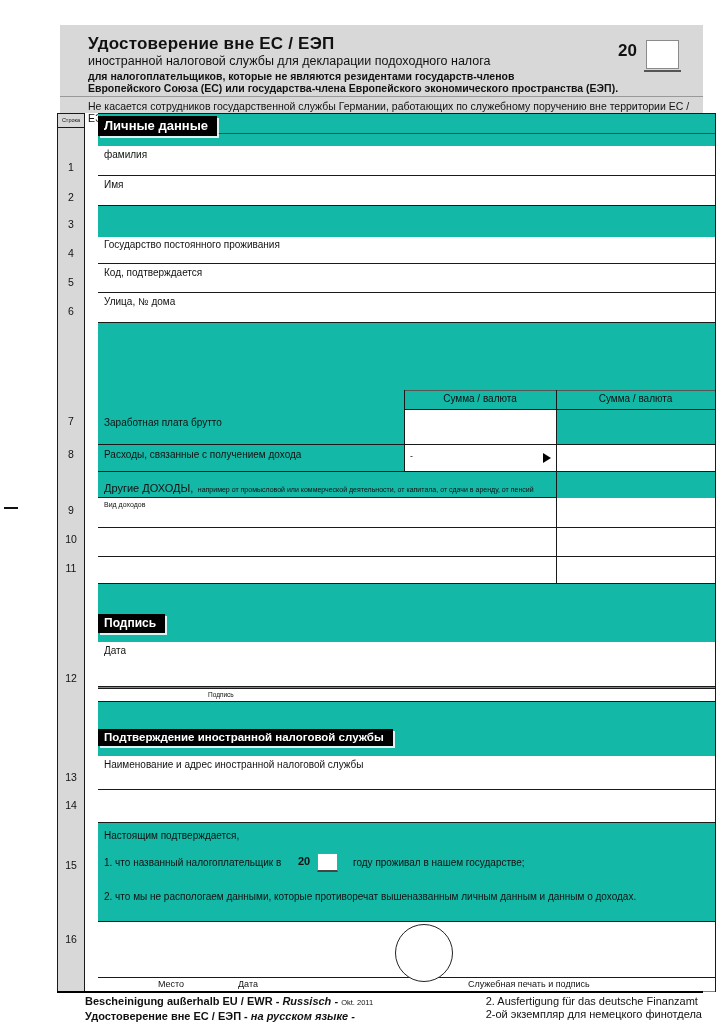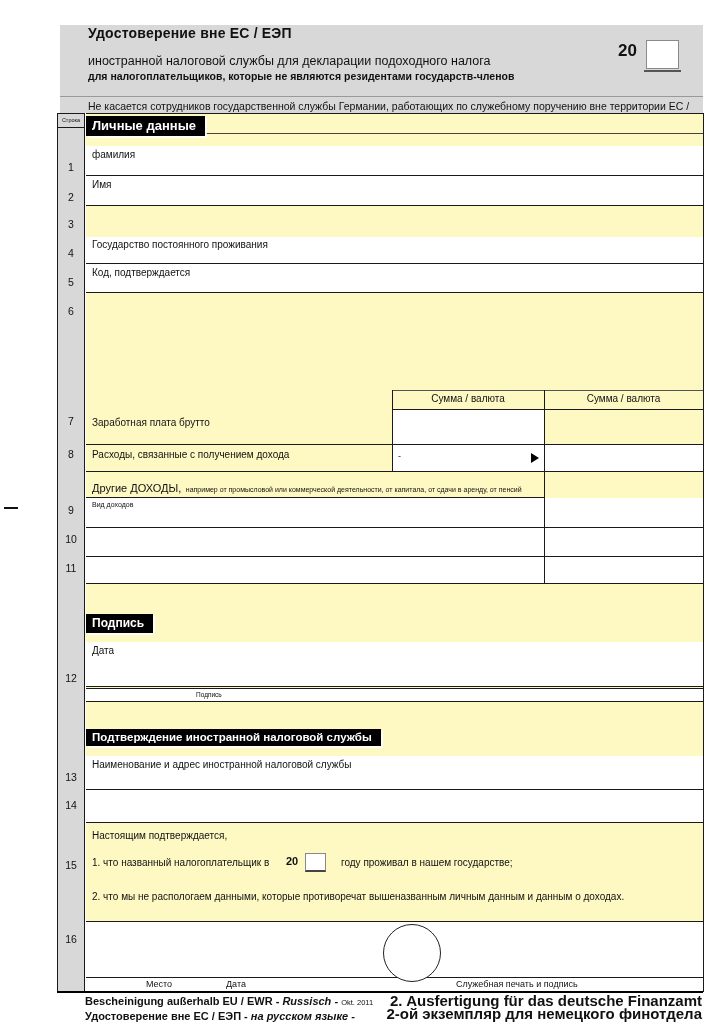--- a/index.html
+++ b/index.html
@@ -1,36 +1,36 @@
 <!DOCTYPE html>
 <html><head>
 <meta charset="utf-8">
 <style>
   html,body{margin:0;padding:0;background:#fff;}
   .page{position:relative;width:724px;height:1024px;background:#fff;overflow:hidden;
         font-family:"Liberation Sans",sans-serif;color:#111;}
   .abs{position:absolute;}
   
   .hpanel{position:absolute;left:60px;top:25px;width:643px;height:88px;background:#d8d8d8;}
-  .htitle{position:absolute;left:28px;top:0;font-size:14px;font-weight:bold;letter-spacing:.2px;}
+  .htitle{position:absolute;left:28px;top:9px;font-size:17px;font-weight:bold;letter-spacing:.2px;}
   .hsub{position:absolute;left:28px;top:29px;font-size:12.5px;font-weight:normal;}
   .hl3{position:absolute;left:28px;top:45px;font-size:10.5px;font-weight:bold;}
   .hl4{position:absolute;left:28px;top:57px;font-size:10.5px;font-weight:bold;}
   .hsep{position:absolute;left:0;top:71px;width:643px;height:1px;background:#999;}
   .hnote{position:absolute;left:28px;top:75px;font-size:10.5px;}
   .yearlbl{position:absolute;left:558px;top:16px;font-size:17px;font-weight:bold;}
   .yearbox{position:absolute;left:586px;top:15px;width:31px;height:27px;background:#fff;border:1px solid #8a8a8a;}
   .yearline{position:absolute;left:584px;top:45px;width:37px;height:2px;background:#555;}
   
   .leftcol{position:absolute;left:57px;top:113px;width:26px;height:878px;background:#d8d8d8;
            border-left:1px solid #1a1a1a;border-right:1px solid #1a1a1a;border-top:1px solid #1a1a1a;}
   .stroka{position:absolute;left:0;top:0;width:100%;height:13px;border-bottom:1px solid #1a1a1a;
           font-size:5.5px;text-align:center;line-height:13px;}
   .num{position:absolute;width:100%;text-align:center;font-size:10.5px;}
-  .main{position:absolute;left:86px;top:113px;width:617px;height:878px;background:#fef9c3;
+  .main{position:absolute;left:98px;top:113px;width:617px;height:878px;background:#14b8a6;
         border-right:1px solid #1a1a1a;border-top:1px solid #1a1a1a;}
   .bar{position:absolute;background:#000;color:#fff;font-weight:bold;white-space:nowrap;
        padding:2px 9px 3px 6px;z-index:3;box-shadow:2px 2px 0 rgba(255,255,255,.85);}
   .row{position:absolute;left:0;width:617px;background:#fff;border-bottom:1px solid #1a1a1a;box-sizing:border-box;}
   .lbl{position:absolute;font-size:10px;white-space:nowrap;}
   .hline{position:absolute;background:#1a1a1a;height:1px;z-index:2;}
   .vline{position:absolute;background:#1a1a1a;width:1px;z-index:2;}
   .cell-gray{position:absolute;top:0;height:100%;background:#d8d8d8;box-sizing:border-box;}
   .tick-t{position:absolute;top:0;width:1px;height:22px;background:#1a1a1a;}
   .tick-b{position:absolute;bottom:0;width:1px;height:11px;background:#1a1a1a;}
@@ -39,38 +39,39 @@
   .arrow-right{position:absolute;right:5px;top:8px;width:0;height:0;
                border-left:8px solid #000;border-top:5px solid transparent;border-bottom:5px solid transparent;}
   .sigstrip{position:absolute;left:0;width:617px;height:12px;background:#fff;
             border-top:1px solid #1a1a1a;border-bottom:1px solid #1a1a1a;box-sizing:content-box;}
   .stamp{position:absolute;left:297px;top:810px;width:56px;height:56px;border:1.5px solid #222;
          border-radius:50%;background:#fff;z-index:4;}
   .strip16lbl{position:absolute;top:1px;font-size:9px;white-space:nowrap;z-index:5;}
   .smallbox{position:absolute;width:19px;height:16px;background:#fff;border:1px solid #888;
             border-bottom:2px solid #444;}
   .footer-l{position:absolute;left:85px;top:995px;font-size:11px;font-weight:bold;line-height:12.5px;white-space:nowrap;}
-  .footer-r{position:absolute;right:22px;top:995px;font-size:15px;font-weight:bold;line-height:12.5px;
-            text-align:right;white-space:nowrap;}
+  .footer-r{position:absolute;right:22px;top:995px;font-size:11px;font-weight:normal;line-height:12.5px;
+            white-space:nowrap;}
   .it{font-style:italic;}
   .sm{font-size:7.5px;font-weight:normal;}
   .foldmark{position:absolute;left:4px;top:507px;width:14px;height:2px;background:#111;}
   .botline{position:absolute;left:57px;top:991px;width:646px;height:2px;background:#000;}
 </style>
 </head>
 <body>
 
 <div class="page">
 
   <div class="foldmark"></div>
 
   <div class="hpanel">
     <div class="htitle">Удостоверение вне ЕС / ЕЭП</div>
     <div class="hsub">иностранной налоговой службы для декларации подоходного налога</div>
     <div class="hl3">для налогоплательщиков, которые не являются резидентами государств-членов</div>
+    <div class="hl4">Европейского Союза (ЕС) или государства-члена Европейского экономического пространства (ЕЭП).</div>
     <div class="hsep"></div>
     <div class="hnote">Не касается сотрудников государственной службы Германии, работающих по служебному поручению вне территории ЕС / ЕЭП.</div>
     <div class="yearlbl">20</div>
     <div class="yearbox"></div>
     <div class="yearline"></div>
   </div>
 
   <div class="leftcol">
     <div class="stroka">Строка</div>
     <div class="num" style="top:47px">1</div>
@@ -103,20 +104,23 @@
       <div class="lbl" style="left:6px;top:3px;">Имя</div>
     </div>
 
 
     <div class="row" style="top:123px;height:27px;">
       <div class="lbl" style="left:6px;top:2px;">Государство постоянного проживания</div>
     </div>
     <div class="row" style="top:150px;height:29px;">
       <div class="lbl" style="left:6px;top:3px;">Код, подтверждается</div>
     </div>
+    <div class="row" style="top:179px;height:30px;">
+      <div class="lbl" style="left:6px;top:3px;">Улица, № дома</div>
+    </div>
 
 
     <div class="hline" style="left:306px;top:276px;width:311px;background:#555;"></div>
     <div class="colhdr" style="left:306px;top:279px;width:152px;">Сумма / валюта</div>
     <div class="colhdr" style="left:458px;top:279px;width:159px;">Сумма / валюта</div>
     <div class="hline" style="left:306px;top:295px;width:311px;"></div>
 
     <div class="vline" style="left:306px;top:276px;height:81px;"></div>
     <div class="vline" style="left:458px;top:276px;height:193px;"></div>
 

